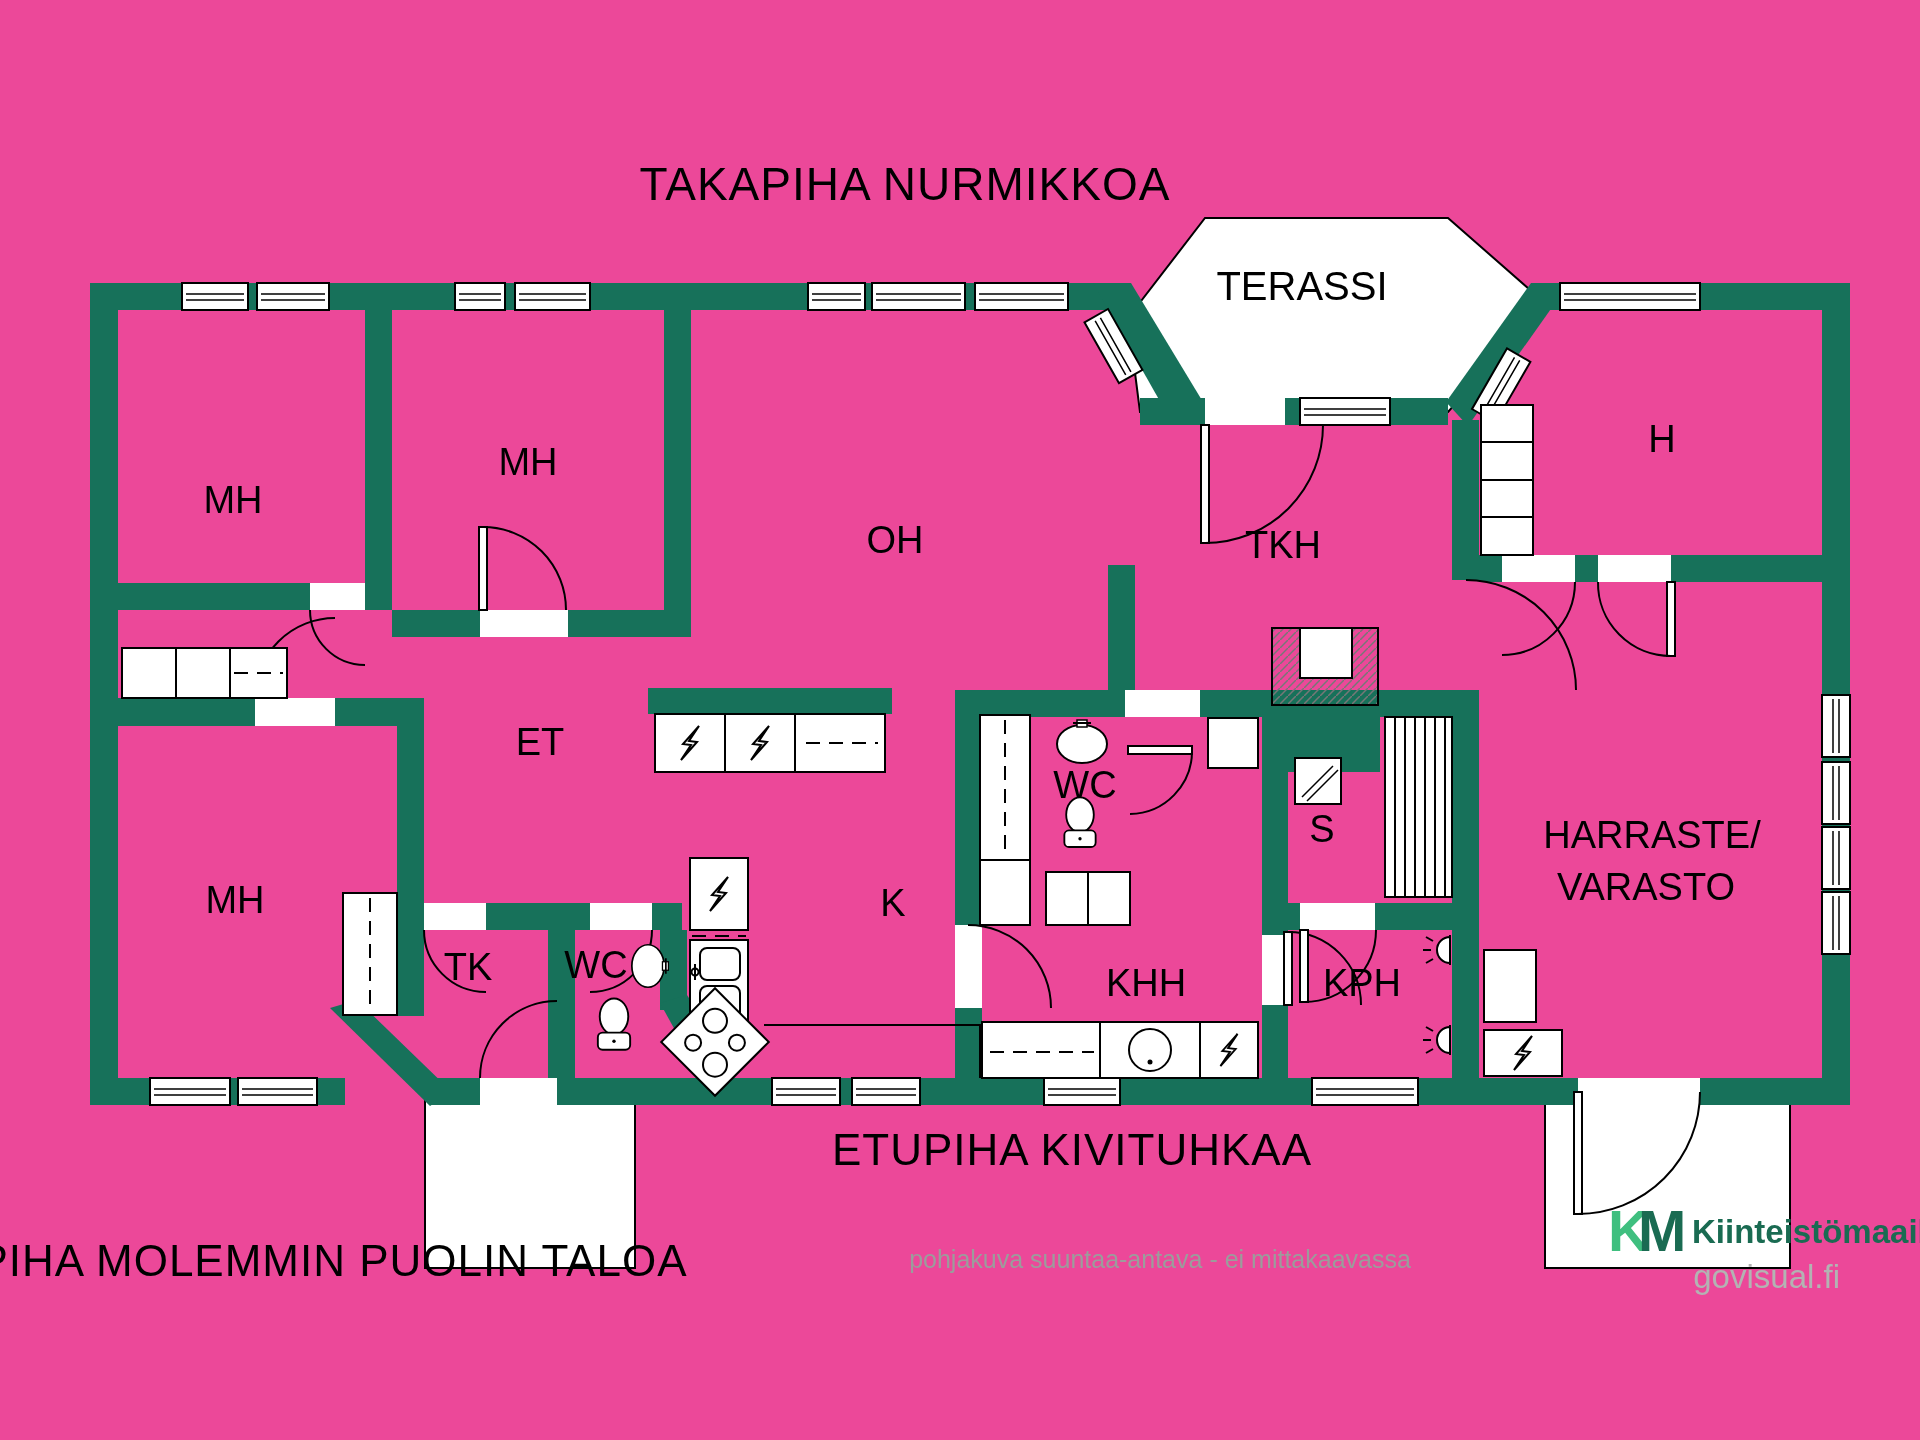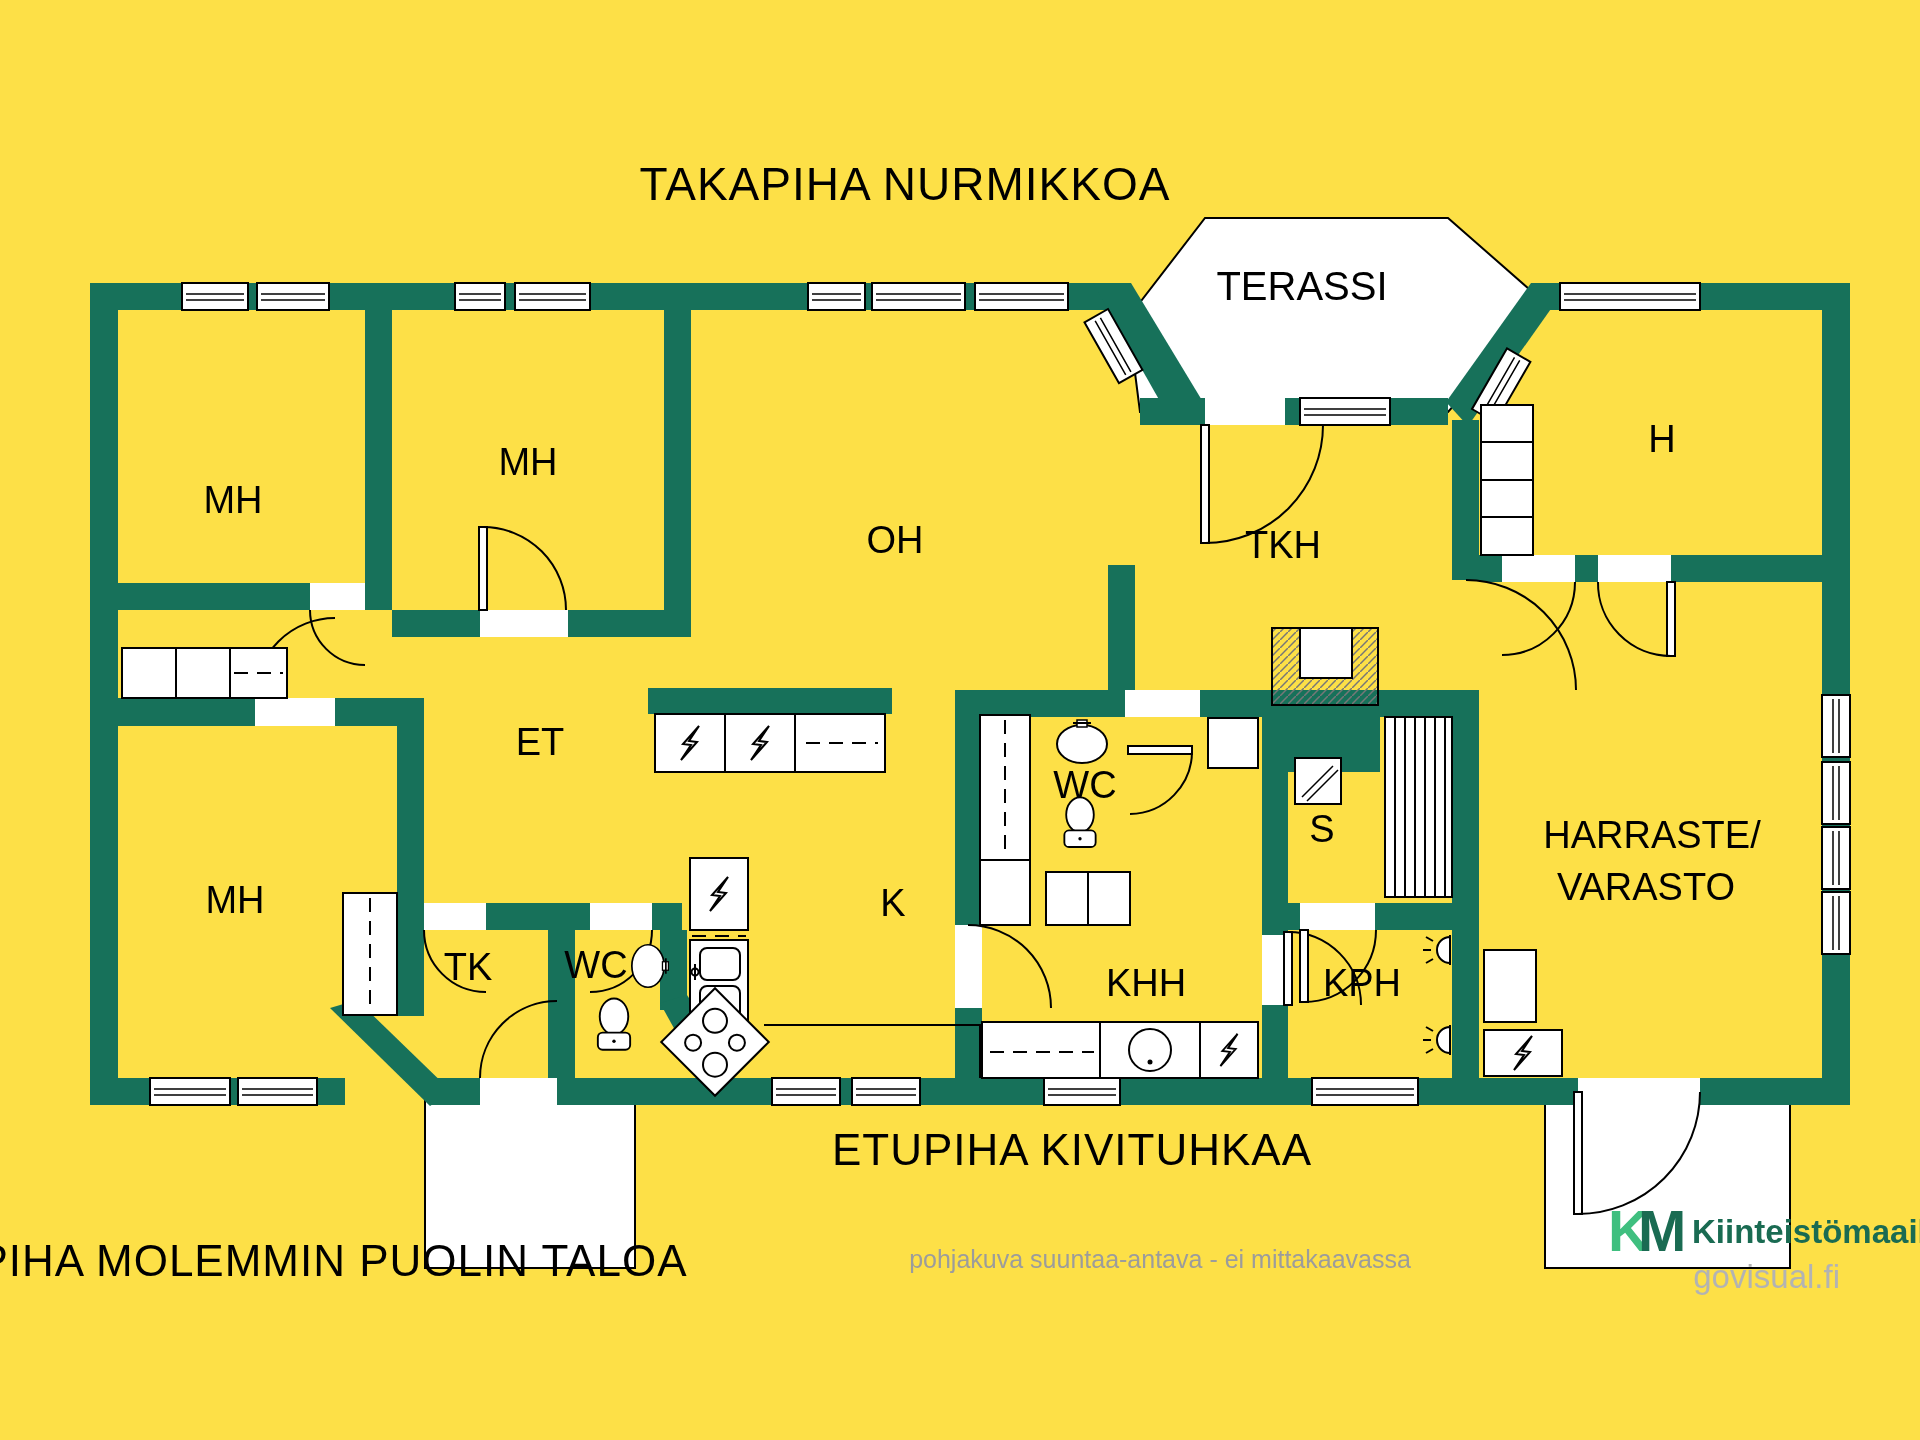--- a/index.html
+++ b/index.html
@@ -1,16 +1,16 @@
 <!DOCTYPE html>
 <html style="--wall: #17715A; --line: #000000; --muted: #9C9C9C; --logo-green-light: #3FBF7F; --logo-green-dark: #1A6B52;"><head>
 <meta charset="utf-8">
 <style>
   html,body{margin:0;padding:0;background:#fff;}
-  .stage{position:relative;width:1920px;height:1440px;background:#fde047;overflow:hidden;}
+  .stage{position:relative;width:1920px;height:1440px;background:#ec4899;overflow:hidden;}
   svg{position:absolute;left:0;top:0;}
   text{font-family:"Liberation Sans",sans-serif;fill:#000;}
   .wall{fill:var(--wall,#17715A);}
   .fw{fill:#fff;stroke:var(--line,#000);stroke-width:2;}
   .ln{stroke:var(--line,#000);stroke-width:2;fill:none;}
   .thin{stroke:var(--line,#000);stroke-width:1.5;fill:none;}
   .opening{fill:#fff;}
   .dash{stroke:var(--line,#000);stroke-width:2;fill:none;stroke-dasharray:14 9;}
   .room{font-size:38px;text-anchor:middle;}
   .cap{font-size:44px;text-anchor:middle;letter-spacing:1px;}

